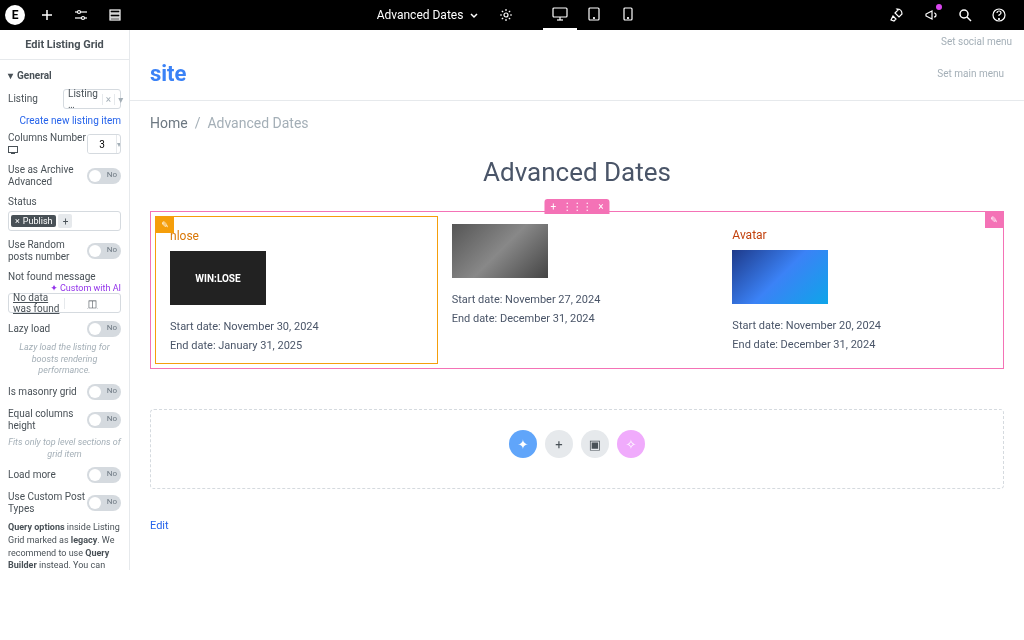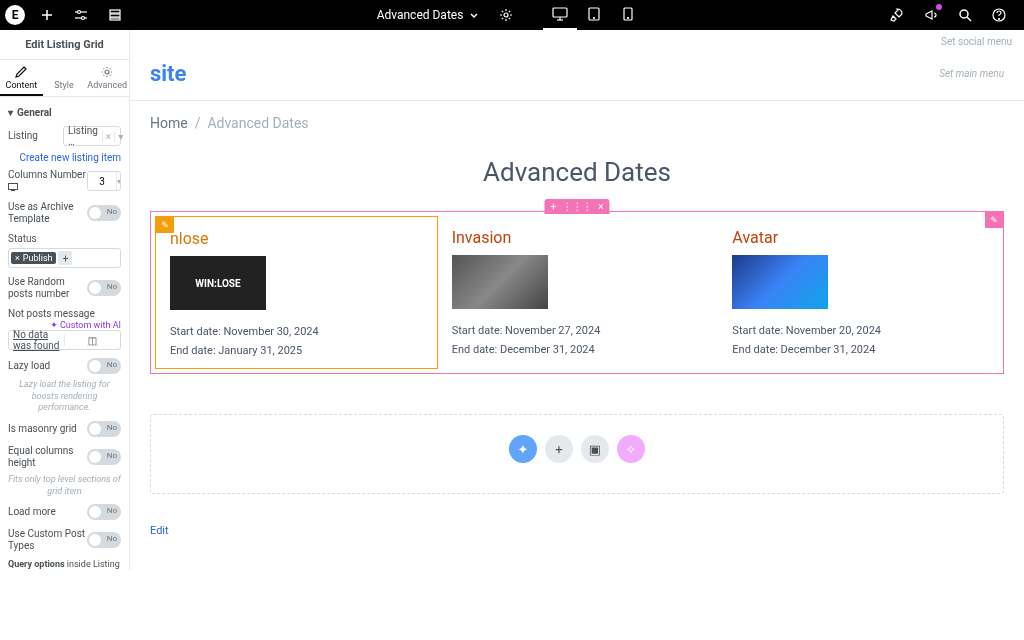--- a/index.html
+++ b/index.html
@@ -55,36 +55,36 @@
 .note b { font-weight: bold; }
 
 
 .collapse-handle { position: absolute; left: 130px; top: 50%; transform: translateY(-50%); width: 10px; height: 30px; background: #fff; border: 1px solid #e6e9ec; border-left: none; border-radius: 0 3px 3px 0; display: flex; align-items: center; justify-content: center; font-size: 9px; color: #a4afb7; cursor: pointer; }
 
 
 .canvas { flex: 1; background: #fff; overflow-y: auto; position: relative; }
 .canvas-top { display: flex; justify-content: flex-end; padding: 6px 12px; font-size: 10px; color: #a4afb7; }
 .site-header { display: flex; justify-content: space-between; align-items: center; padding: 8px 20px 14px; }
 .site-logo { color: #3b82f6; font-size: 22px; font-weight: bold; }
-.set-menu { color: #a4afb7; font-size: 10px; cursor: pointer; font-style: italic; }
+.set-menu { color: #a4afb7; font-size: 10px; cursor: pointer; }
 .divider { height: 1px; background: #e6e9ec; margin: 0 0 10px; }
 .breadcrumb { padding: 4px 20px 10px; font-size: 14px; color: #a4afb7; }
 .breadcrumb a { color: #6d7882; cursor: pointer; }
 .page-title { text-align: center; font-size: 26px; color: #4a5568; padding: 16px 0 24px; }
 
 .widget-wrap { margin: 0 20px; position: relative; }
 .widget-tab { position: absolute; top: -12px; left: 50%; transform: translateX(-50%); background: #f472b6; border-radius: 3px 3px 0 0; padding: 2px 6px; display: flex; gap: 6px; font-size: 10px; color: #fff; z-index: 2; }
 .widget-tab span { cursor: pointer; }
 .widget-outer { border: 1px solid #f472b6; padding: 4px; position: relative; }
 .edit-badge { position: absolute; top: 0; right: 0; background: #f472b6; color: #fff; width: 18px; height: 16px; display: flex; align-items: center; justify-content: center; font-size: 9px; cursor: pointer; z-index: 2; }
 .cards-row { display: flex; gap: 0; }
 .card { flex: 1; padding: 8px 14px; position: relative; }
 .card.sel { border: 1px solid #f59e0b; }
 .card-edit { position: absolute; top: 0; left: 0; background: #f59e0b; color: #fff; width: 18px; height: 16px; display: flex; align-items: center; justify-content: center; font-size: 9px; cursor: pointer; }
-.card-title { color: #c2410c; font-size: 16px; padding: 4px 0 8px; }
+.card-title { color: #c2410c; font-size: 12px; padding: 4px 0 8px; }
 .card.sel .card-title { color: #d97706; }
 .card-img { width: 96px; height: 54px; background: #222; display: flex; align-items: center; justify-content: center; color: #fff; font-size: 10px; font-weight: bold; margin-bottom: 12px; }
 .card-img.grayscale { background: linear-gradient(135deg, #555, #888, #444); }
 .card-img.blue { background: linear-gradient(135deg, #1e3a8a, #3b82f6, #0ea5e9); }
 .card-meta { font-size: 11px; color: #4a5568; padding: 3px 0; }
 
 .dropzone { margin: 40px 20px 20px; border: 1px dashed #d5dadf; border-radius: 4px; padding: 20px; text-align: center; }
 .dz-buttons { display: flex; gap: 8px; justify-content: center; margin-bottom: 10px; }
 .dz-btn { width: 28px; height: 28px; border-radius: 50%; display: flex; align-items: center; justify-content: center; cursor: pointer; font-size: 13px; }
 .dz-btn.b1 { background: #60a5fa; color: #fff; }
@@ -187,41 +187,20 @@
           <circle cx="7" cy="11" r="0.5" fill="currentColor"></circle>
         </svg>
       </div>
   </div>
 </div>
 
 <div class="main">
 
   <div class="sidebar">
     <div class="sidebar-title">Edit Listing Grid</div>
-    <div class="panel-tabs">
-      <div class="panel-tab active">
-        <svg class="panel-tab-icon" width="12" height="12" viewBox="0 0 12 12" fill="none" stroke="currentColor" stroke-width="1.2">
-            <path d="M9 1l2 2-7 7-3 1 1-3 7-7z"></path>
-          </svg>
-        <span>Content</span>
-      </div>
-      <div class="panel-tab">
-        <svg class="panel-tab-icon" width="12" height="12" viewBox="0 0 12 12" fill="currentColor">
-            <path d="M6 1a5 5 0 0 0 0 10 5 5 0 0 1 0-10z"></path>
-          </svg>
-        <span>Style</span>
-      </div>
-      <div class="panel-tab">
-        <svg class="panel-tab-icon" width="12" height="12" viewBox="0 0 12 12" fill="none" stroke="currentColor" stroke-width="1.2">
-            <circle cx="6" cy="6" r="2"></circle>
-            <path d="M6 1v1M6 10v1M1 6h1M10 6h1M2.5 2.5l.7.7M8.8 8.8l.7.7M2.5 9.5l.7-.7M8.8 3.2l.7-.7"></path>
-          </svg>
-        <span>Advanced</span>
-      </div>
-    </div>
 
     <div class="section">
       <div class="section-header">
         <span>▾</span>
         <span>General</span>
       </div>
 
       <div class="ctrl-row">
         <span class="ctrl-label">Listing</span>
         <div class="select-box ctrl-input" style="width:58px">
@@ -238,41 +217,41 @@
               <rect x="0.5" y="0.5" width="9" height="6"></rect>
               <line x1="3" y1="7.5" x2="7" y2="7.5"></line>
             </svg></span>
         <div class="num-input" style="width:34px">
           <input value="3" style="">
           <span class="stepper">▾</span>
         </div>
       </div>
 
       <div class="ctrl-row">
-        <span class="ctrl-label">Use as Archive Template</span>
+        <span class="ctrl-label">Use as Archive Advanced</span>
         <div class="switcher" data-label="No"></div>
       </div>
 
       <div style="padding:4px 0">
         <div class="ctrl-label" style="padding-bottom:3px">Status</div>
         <div class="tag-box">
           <span class="tag">× <span>Publish</span></span>
           <span class="tag-add">+</span>
         </div>
       </div>
 
       <div class="ctrl-row">
         <span class="ctrl-label">Use Random posts number</span>
         <div class="switcher" data-label="No"></div>
       </div>
 
 
       <div style="padding:4px 0">
         <div style="display:flex;justify-content:space-between;align-items:center">
-          <span class="ctrl-label">Not posts message</span>
+          <span class="ctrl-label">Not found message</span>
         </div>
         <div class="ai-link">✦ Custom with AI</div>
         <div class="textarea-box">
           <span>No data was found</span>
           <span class="db">◫</span>
         </div>
       </div>
 
       <div class="ctrl-row">
         <span class="ctrl-label">Lazy load</span>
@@ -335,21 +314,20 @@
           <div class="card sel">
             <div class="card-edit">✎</div>
             <div class="card-title">nlose</div>
             <div class="card-img">
                 <span>WIN:LOSE</span>
               </div>
             <div class="card-meta">Start date: November 30, 2024</div>
             <div class="card-meta">End date: January 31, 2025</div>
           </div>
           <div class="card">
-            <div class="card-title">Invasion</div>
             <div class="card-img grayscale"></div>
             <div class="card-meta">Start date: November 27, 2024</div>
             <div class="card-meta">End date: December 31, 2024</div>
           </div>
           <div class="card">
             <div class="card-title">Avatar</div>
             <div class="card-img blue"></div>
             <div class="card-meta">Start date: November 20, 2024</div>
             <div class="card-meta">End date: December 31, 2024</div>
           </div>

